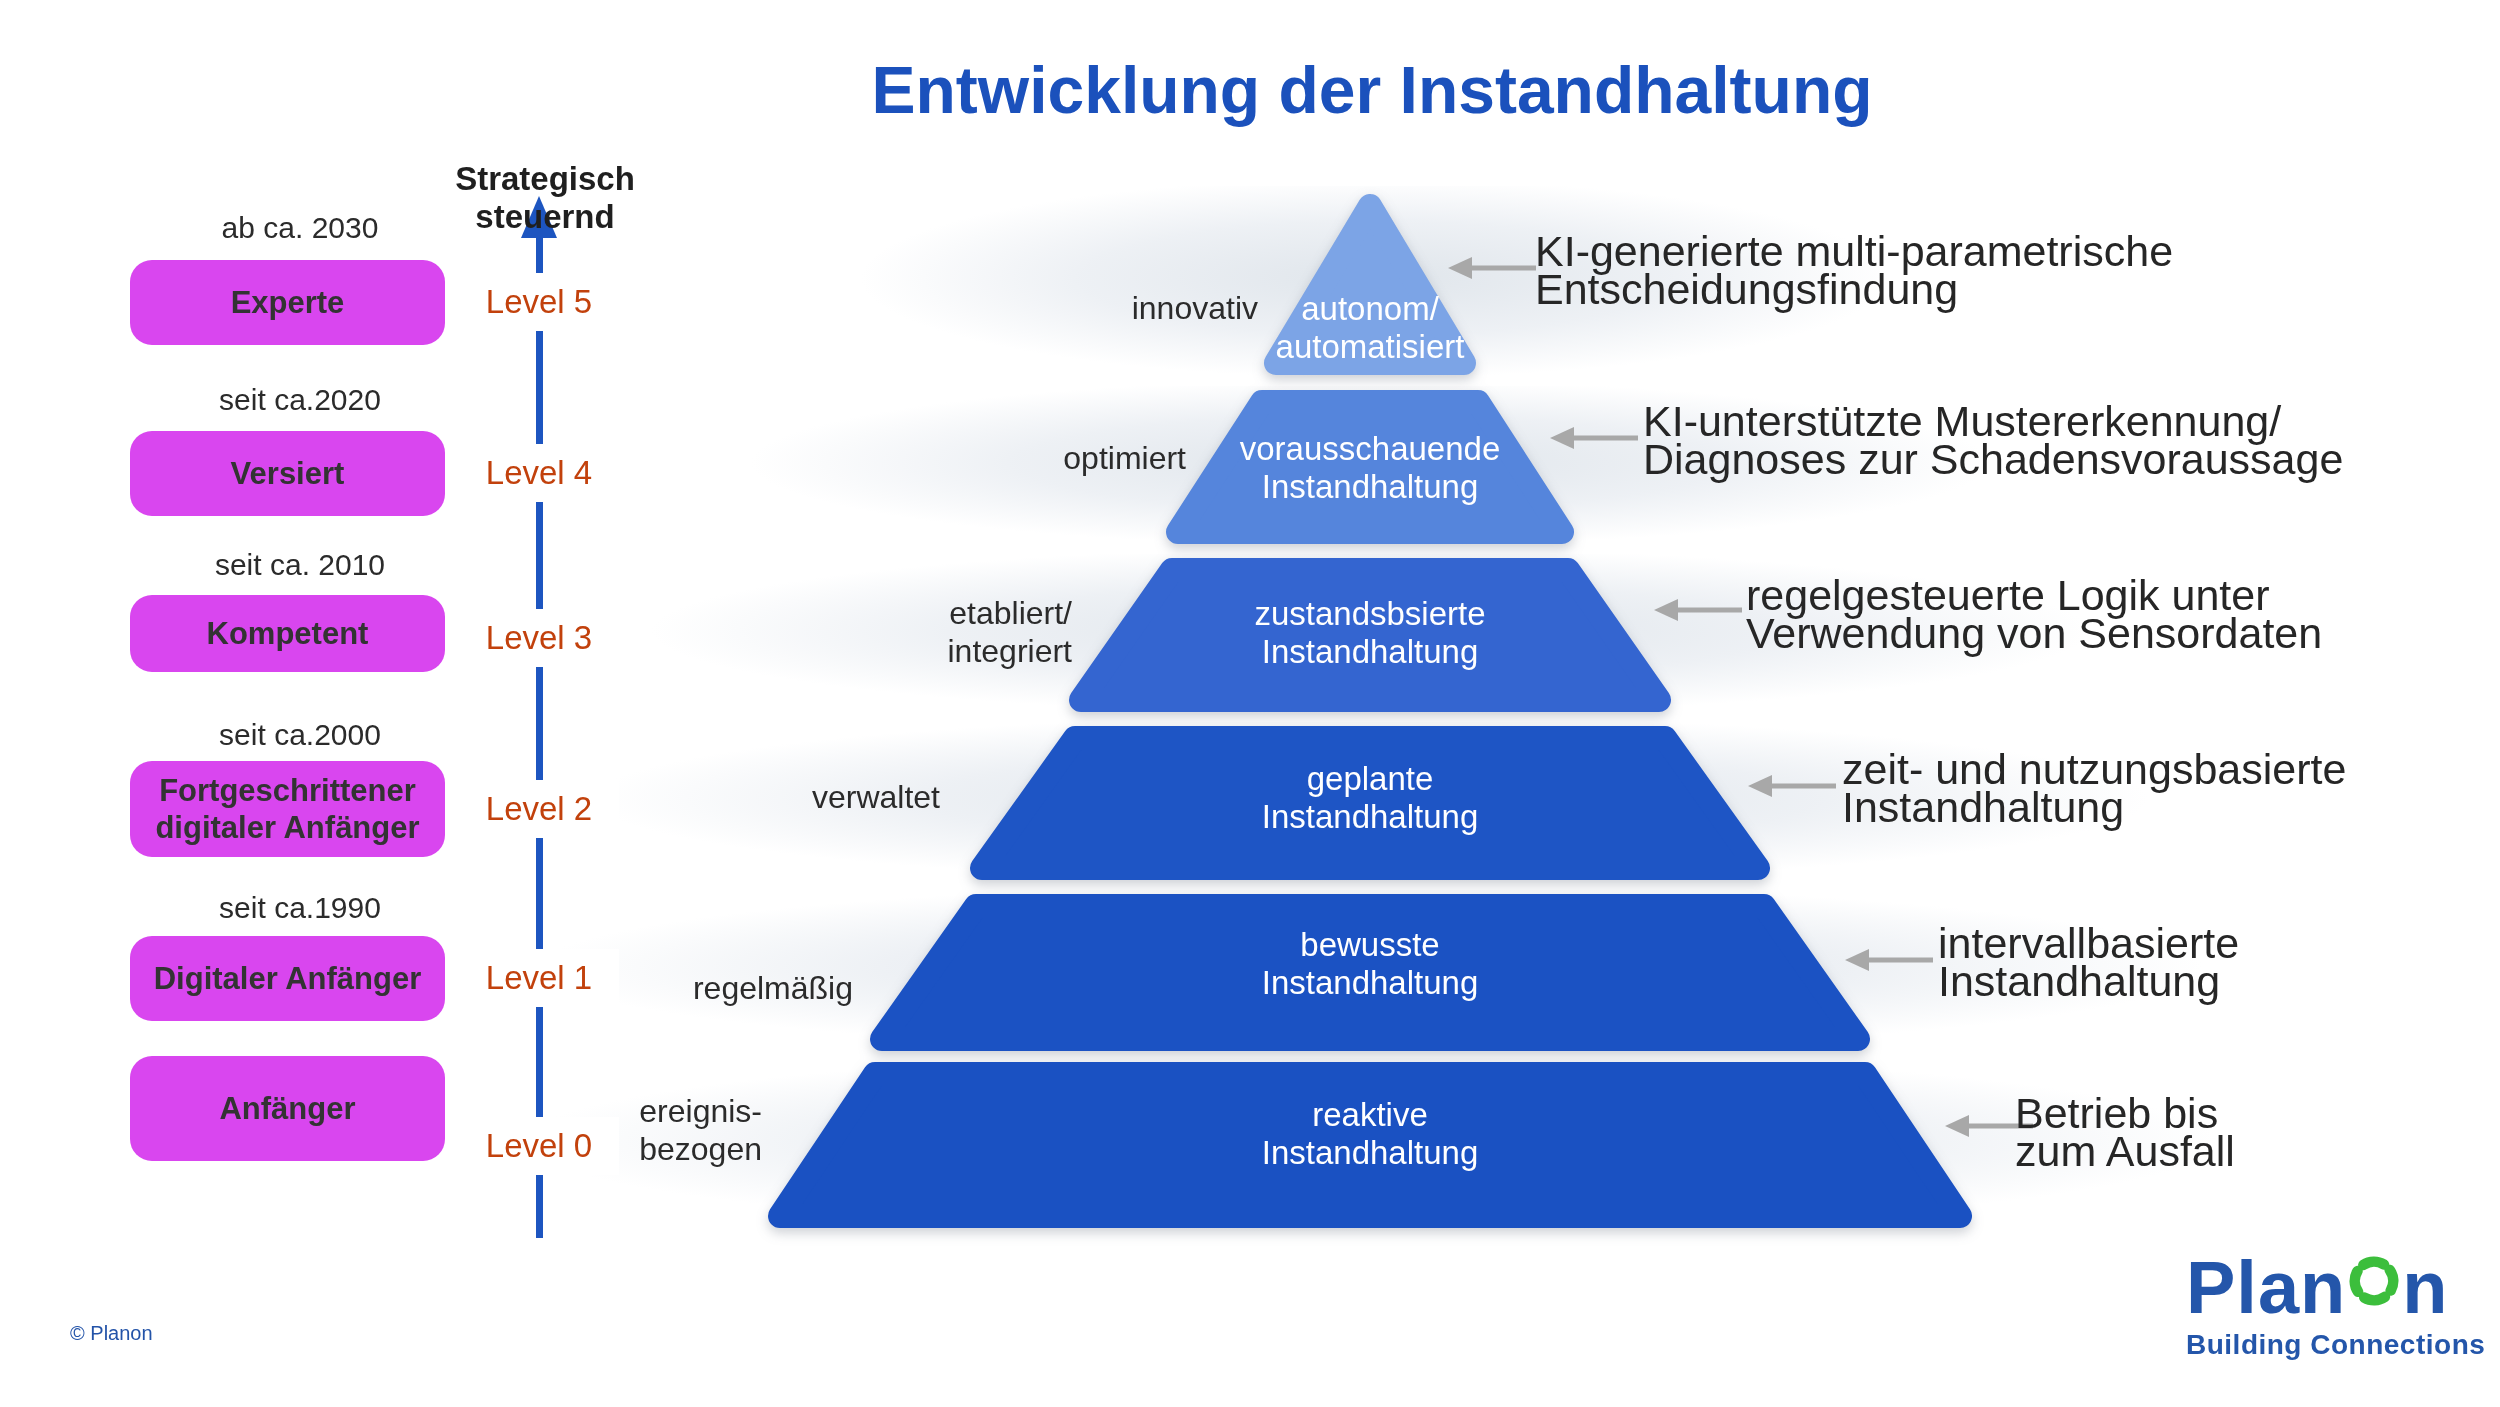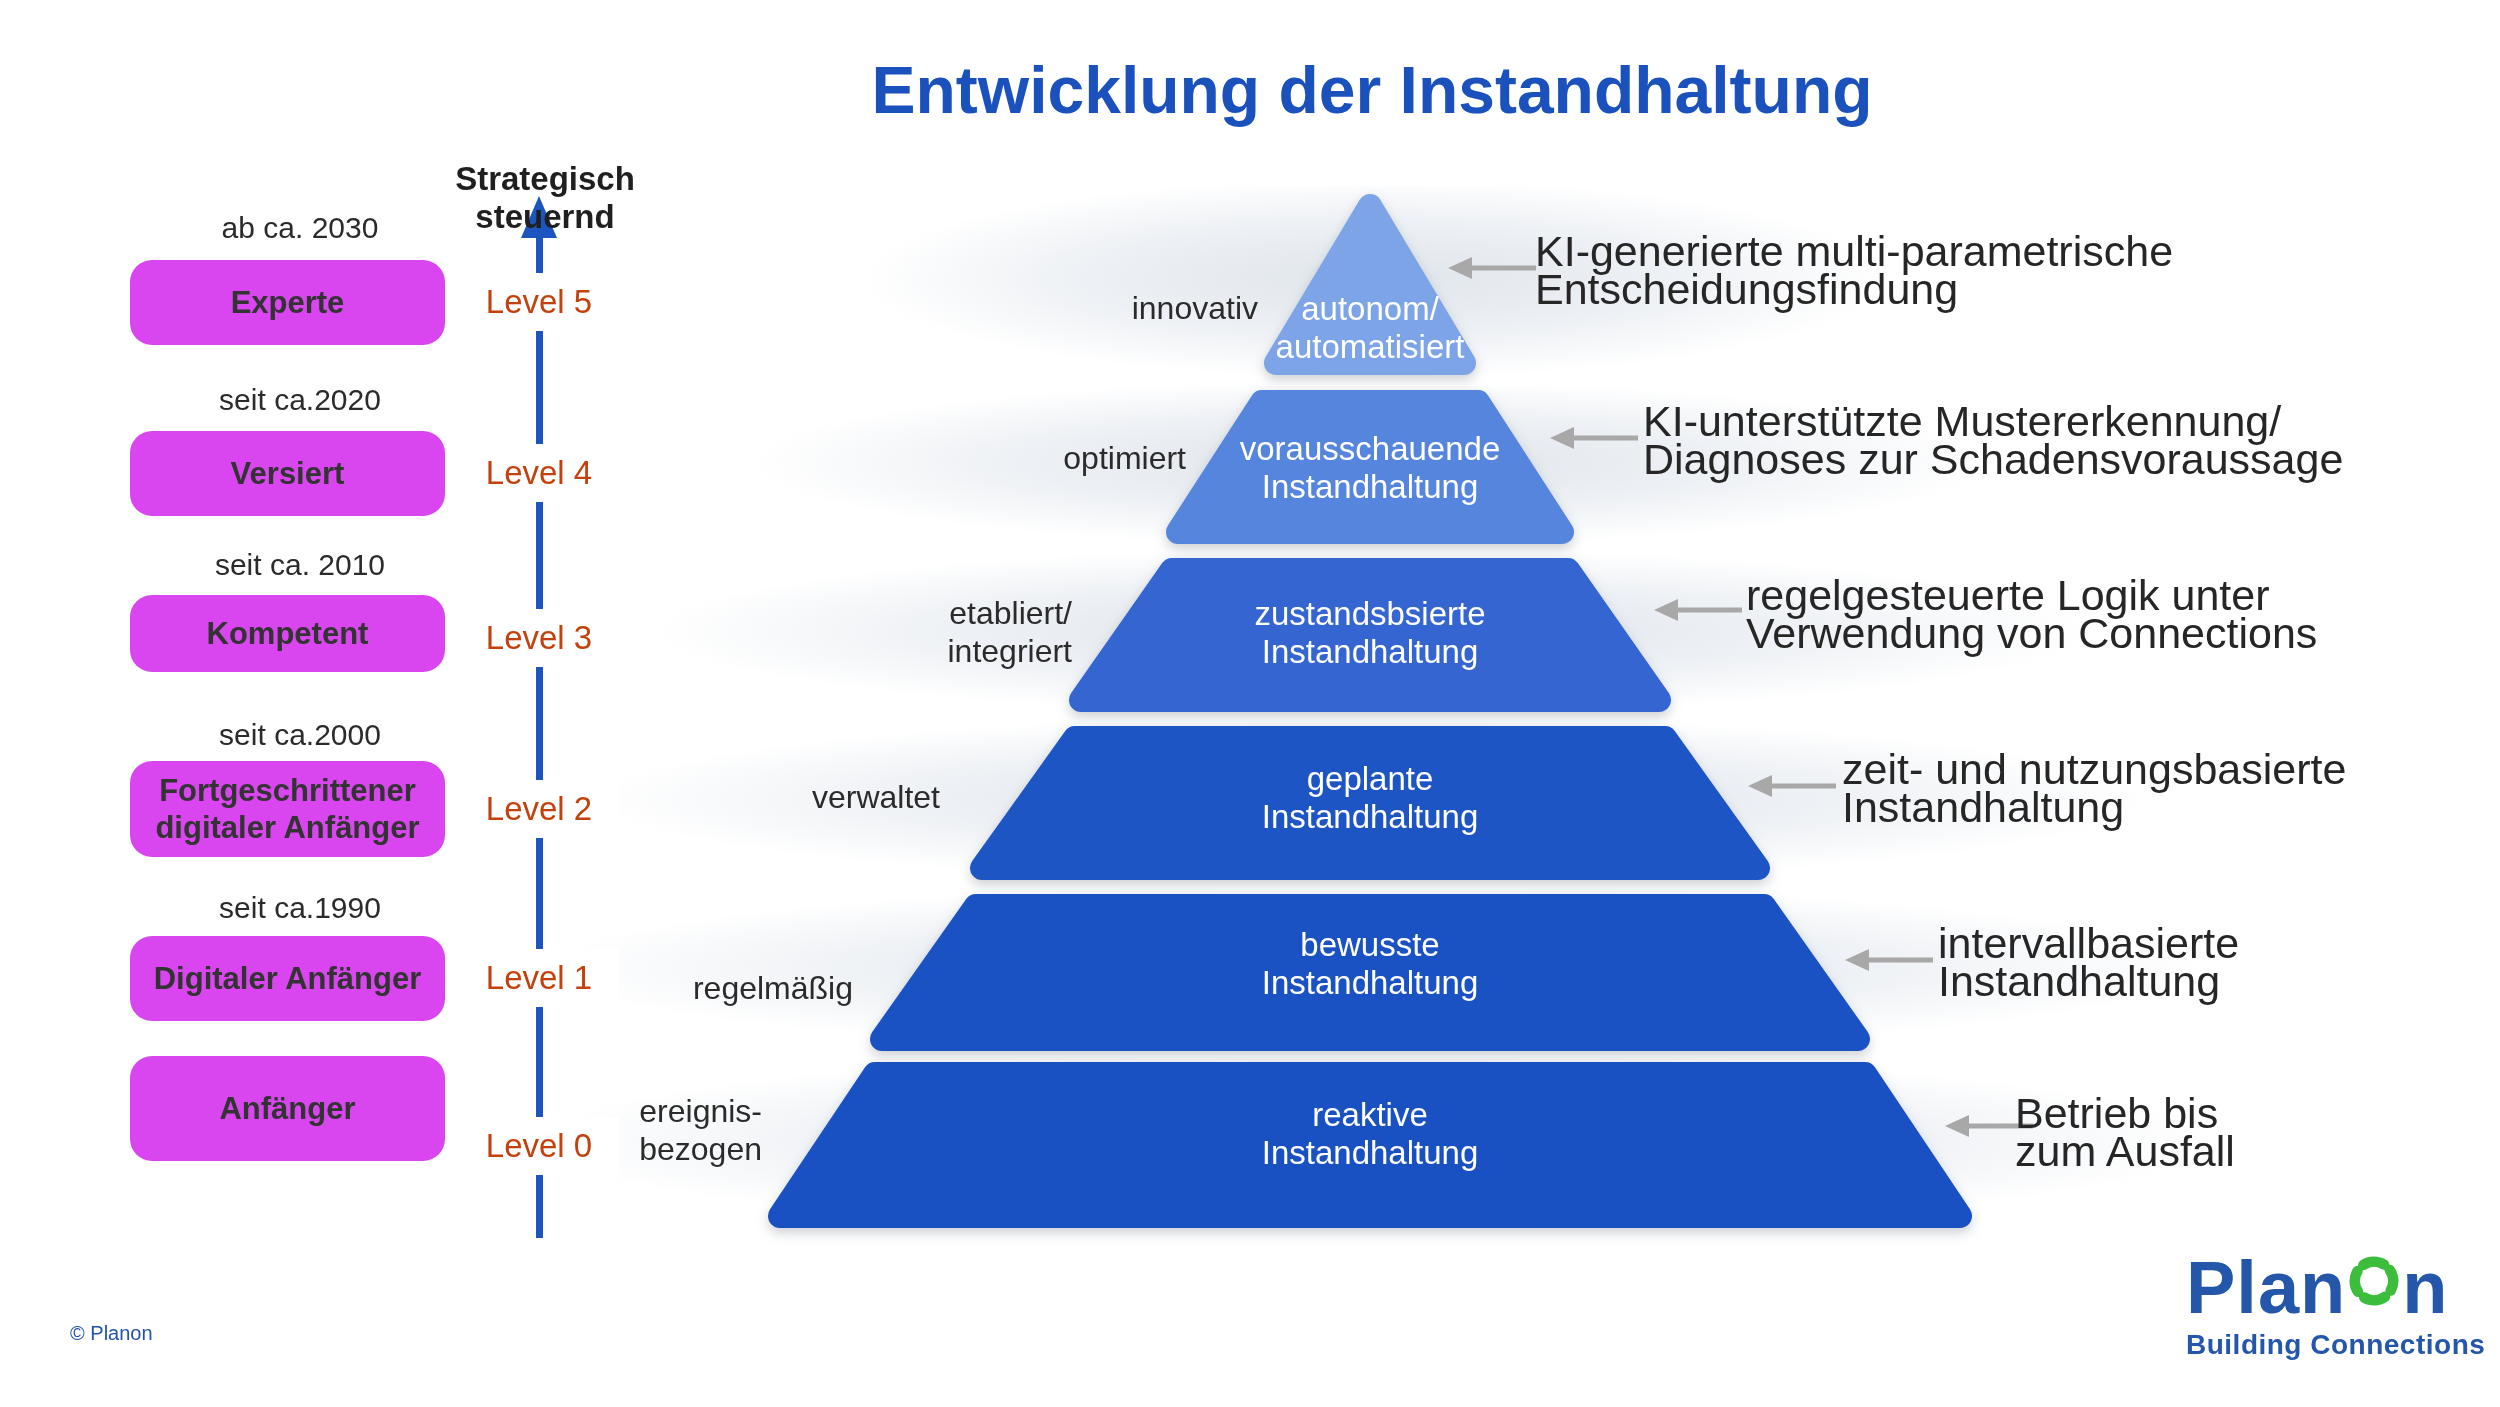--- a/index.html
+++ b/index.html
@@ -151,21 +151,21 @@
   <div class="abs pyr-label" style="top:926px;">bewusste
 Instandhaltung</div>
   <div class="abs pyr-label" style="top:1096px;">reaktive
 Instandhaltung</div>
 
   <div class="abs annotation" style="left:1535px;top:232px;">KI-generierte multi-parametrische
 Entscheidungsfindung</div>
   <div class="abs annotation" style="left:1643px;top:402px;">KI-unterstützte Mustererkennung/
 Diagnoses zur Schadensvoraussage</div>
   <div class="abs annotation" style="left:1746px;top:576px;">regelgesteuerte Logik unter
-Verwendung von Connections</div>
+Verwendung von Sensordaten</div>
   <div class="abs annotation" style="left:1842px;top:750px;">zeit- und nutzungsbasierte
 Instandhaltung</div>
   <div class="abs annotation" style="left:1938px;top:924px;">intervallbasierte
 Instandhaltung</div>
   <div class="abs annotation" style="left:2015px;top:1094px;">Betrieb bis
 zum Ausfall</div>
 
   <div class="abs copyright">© Planon</div>
 
   <div class="abs logo">

